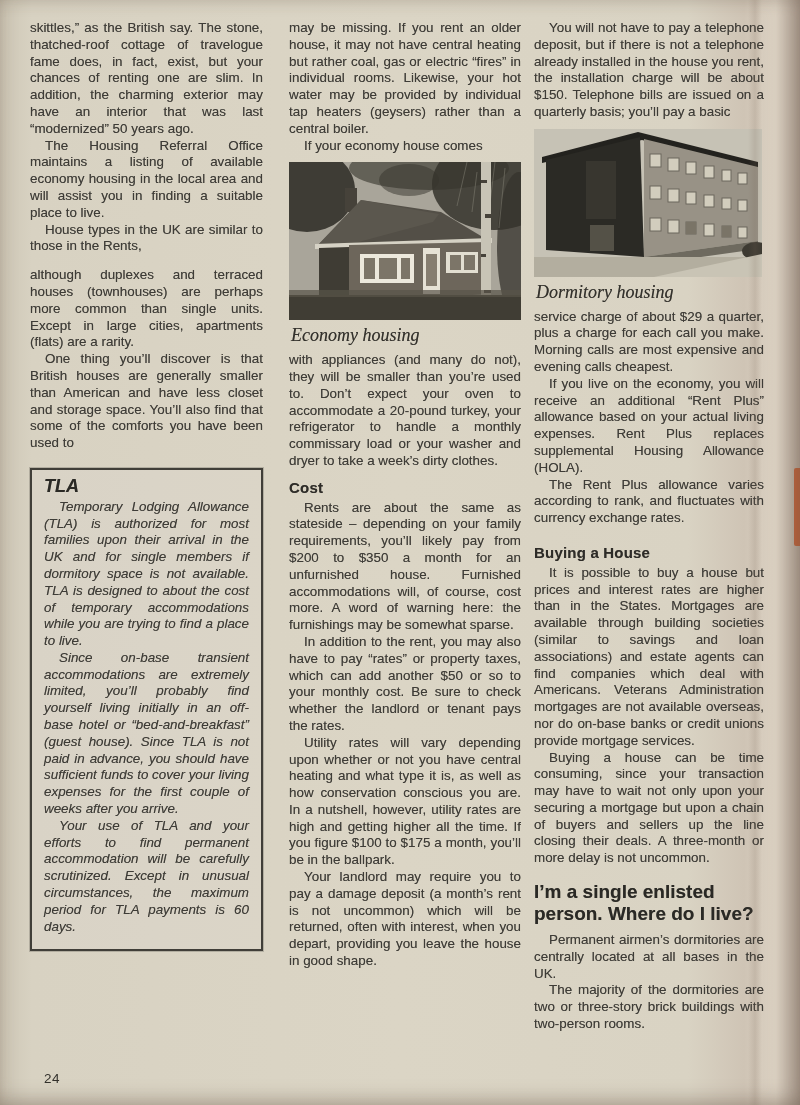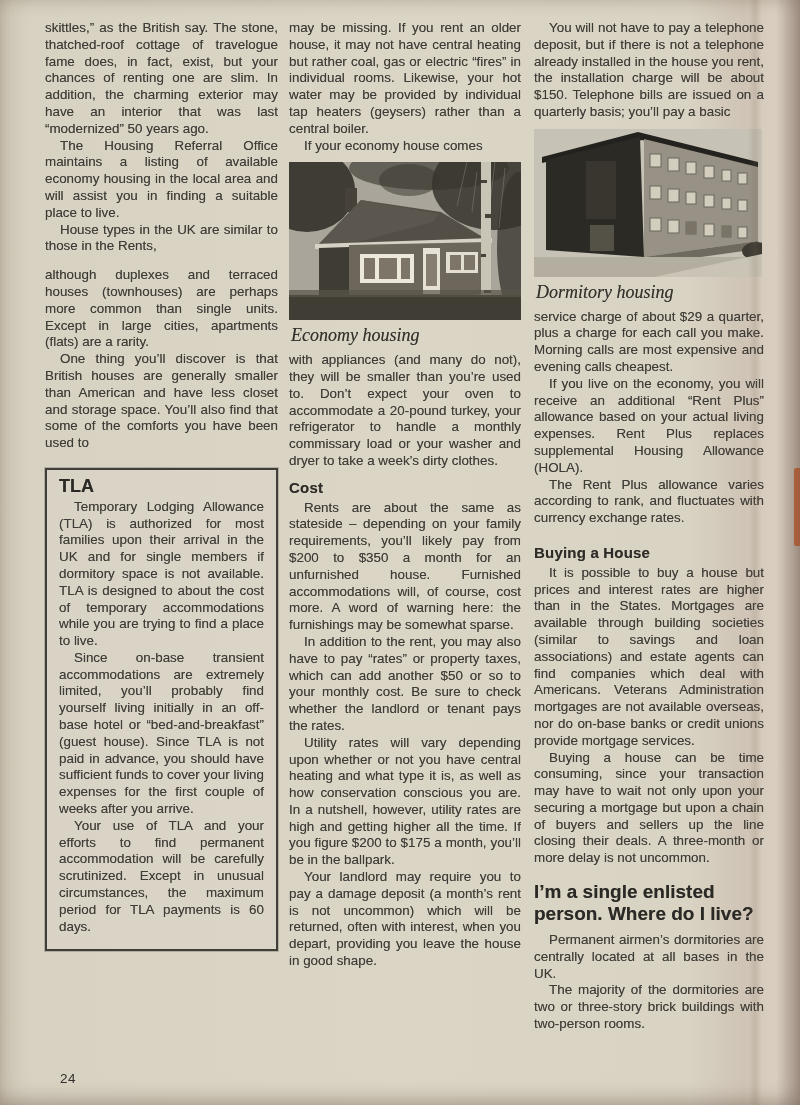--- a/index.html
+++ b/index.html
@@ -27,21 +27,21 @@
   .edge-accent {
     position:absolute; right:0; top:468px; width:6px; height:78px;
     background:#c4562a; opacity:.9; border-radius:2px 0 0 2px;
   }
   .col {
     position:absolute; top:20px;
     font-size:13.4px; line-height:16.8px;
     text-align:justify;
     text-shadow:0 0 .5px rgba(62,60,55,.55);
   }
-  .col-left  { left:45px;  width:233px; }
+  .col-left  { left:30px;  width:233px; }
   .col-mid   { left:289px; width:232px; }
   .col-right { left:534px; width:230px; }
   .col p { margin:0; }
   p.ind { text-indent:15px; }
   .mt8 { margin-top:8px !important; }
   .mt12 { margin-top:12px !important; }
   .mt20 { margin-top:20px !important; }
   .sec {
     font-size:15px; font-weight:bold; color:#2e2c28;
     margin:18px 0 3px 0; text-align:left; letter-spacing:.2px;
@@ -49,29 +49,30 @@
   .sec-big {
     font-size:19px; line-height:22px; font-weight:bold; color:#2a2925;
     margin:14px 0 7px 0; text-align:left;
   }
   .tla-box {
     margin-top:16px;
     border:2.5px solid #403e38;
     box-shadow:0 0 0 1px rgba(64,62,56,.25);
     padding:8px 12px 14px 12px;
     background:rgba(222,216,205,.35);
+    font-style:italic;
   }
   .tla-h { font-size:18px; font-weight:bold; color:#2a2925; margin:0 0 4px 0; }
   .photo { display:block; margin:8px 0 0 0; }
   .caption {
     font-family:"Liberation Serif", serif; font-style:italic;
     font-size:18px; text-align:left; margin:7px 0 0 2px; color:#33312c;
   }
   .page-number {
-    position:absolute; left:60px; top:1071px;
+    position:absolute; left:44px; top:1071px;
     font-size:13.5px; color:#33312c; letter-spacing:.5px;
   }
 </style>
 </head>
 <body>
 
 <div class="page">
 
   <div class="col col-left">
     <p>skittles,” as the British say. The stone, thatched-roof cottage of travelogue fame does, in fact, exist, but your chances of renting one are slim. In addition, the charming exterior may have an interior that was last “modernized” 50 years ago.</p>
@@ -135,21 +136,21 @@
       <rect y="133" width="232" height="25" fill="#403d34"></rect>
       <rect y="128" width="232" height="7" fill="#585449" opacity=".7"></rect>
     </svg>
     <div class="caption">Economy housing</div>
 
     <p class="mt8">with appliances (and many do not), they will be smaller than you’re used to. Don’t expect your oven to accommodate a 20-pound turkey, your refrigerator to handle a monthly commissary load or your washer and dryer to take a week’s dirty clothes.</p>
 
     <h3 class="sec" style="margin-top:10px">Cost</h3>
     <p class="ind">Rents are about the same as stateside – depending on your family requirements, you’ll likely pay from $200 to $350 a month for an unfurnished house. Furnished accommodations will, of course, cost more. A word of warning here: the furnishings may be somewhat sparse.</p>
     <p class="ind">In addition to the rent, you may also have to pay “rates” or property taxes, which can add another $50 or so to your monthly cost. Be sure to check whether the landlord or tenant pays the rates.</p>
-    <p class="ind">Utility rates will vary depending upon whether or not you have central heating and what type it is, as well as how conservation conscious you are. In a nutshell, however, utility rates are high and getting higher all the time. If you figure $200 to $175 a month, you’ll be in the ballpark.</p>
+    <p class="ind">Utility rates will vary depending upon whether or not you have central heating and what type it is, as well as how conservation conscious you are. In a nutshell, however, utility rates are high and getting higher all the time. If you figure $100 to $175 a month, you’ll be in the ballpark.</p>
     <p class="ind">Your landlord may require you to pay a damage deposit (a month’s rent is not uncommon) which will be returned, often with interest, when you depart, providing you leave the house in good shape.</p>
   </div>
 
   <div class="col col-right">
     <p class="ind">You will not have to pay a telephone deposit, but if there is not a telephone already installed in the house you rent, the installation charge will be about $150. Telephone bills are issued on a quarterly basis; you’ll pay a basic</p>
 
     <svg class="photo" width="228" height="148" viewBox="0 0 228 148">
       <rect width="228" height="148" fill="#c6c2b5"></rect>
       <polygon points="8,28 104,3 224,33 224,40 108,11 8,34" fill="#23221e"></polygon>
       <polygon points="12,31 106,8 110,128 12,121" fill="#2b2a25"></polygon>

